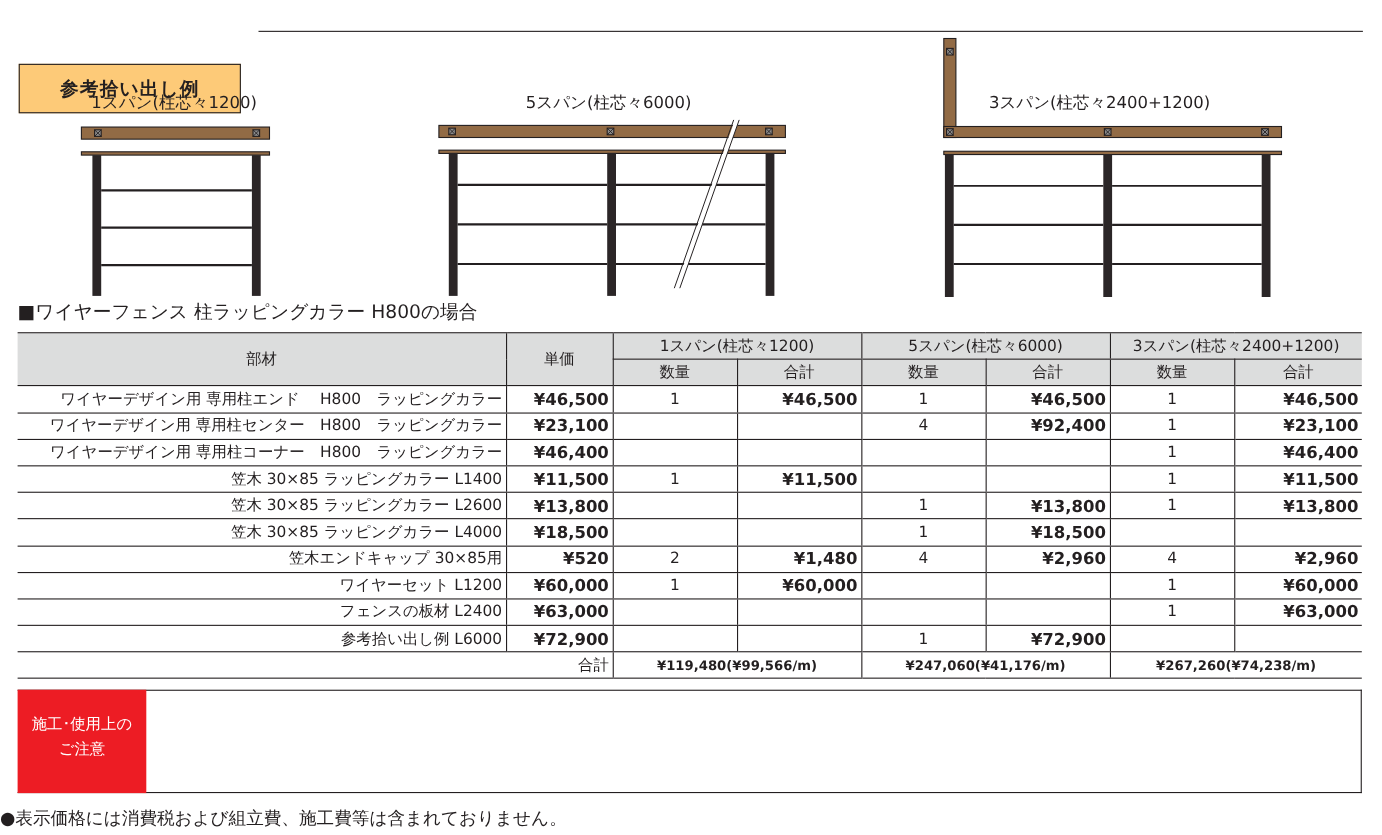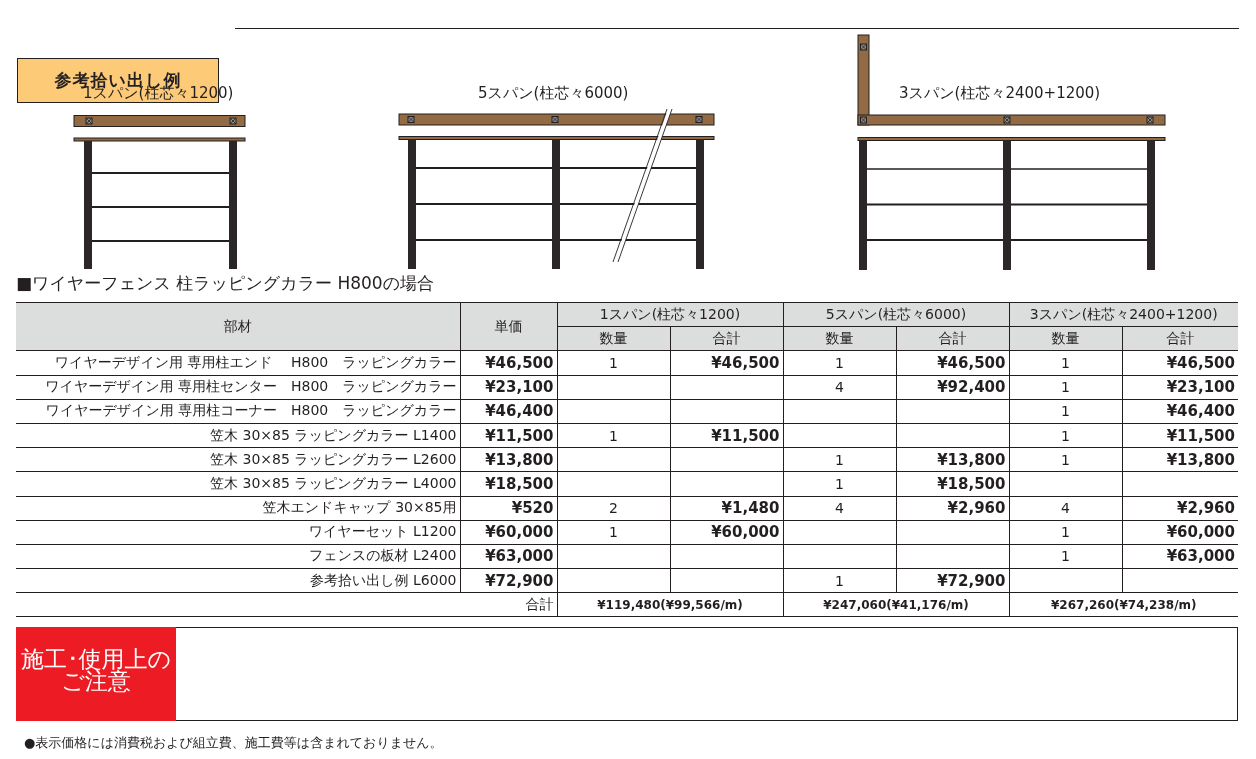--- a/index.html
+++ b/index.html
@@ -19,25 +19,25 @@
   table.price .vl { border-left: 1px solid #231f20; }
   table.price .top { border-top: 1.5px solid #231f20; }
   table.price .name { text-align: right; padding-left: 3px; }
   table.price .unit { text-align: right; font-weight: bold; font-size: 15px; }
   table.price .qty { text-align: center; }
   table.price .sum { text-align: right; font-weight: bold; font-size: 15px; }
   table.price .total { text-align: center; font-weight: bold; font-size: 12px; }
   table.price tr.last td { border-bottom: 1.5px solid #231f20; }
   .notice { position: absolute; left: 16px; top: 627px; width: 1222px; height: 94px;
             border-top: 1.5px solid #231f20; border-bottom: 1.5px solid #231f20; border-right: 1px solid #231f20; }
-  .notice-label { position: absolute; left: 0; top: -1.5px; width: 160px; height: 94px; background: #ed1c24;
-                  color: #fff; font-size: 23px; display: flex; flex-direction: column; align-items: center;
+  .notice-label { position: absolute; left: 0; top: -1.5px; width: 117px; height: 94px; background: #ed1c24;
+                  color: #fff; font-size: 14px; display: flex; flex-direction: column; align-items: center;
                   justify-content: center; line-height: 22px; padding-bottom: 8px; }
   .notice-text { position: absolute; left: 154px; top: 2px; width: 1060px; font-size: 13.2px; line-height: 22.5px; }
-  .footnote { position: absolute; left: 24px; top: 734px; font-size: 13px; white-space: nowrap; text-align: center; }
+  .footnote { position: absolute; left: 0; top: 734px; font-size: 16px; white-space: nowrap; text-align: center; }
 </style>
 </head>
 <body>
 
 <div class="title-box">参考拾い出し例</div>
 <div class="title-rule"></div>
 
 <div class="diag-label" style="left:83px; top:84px;">1スパン(柱芯々1200)</div>
 <div class="diag-label" style="left:478px; top:84px;">5スパン(柱芯々6000)</div>
 <div class="diag-label" style="left:899px; top:84px;">3スパン(柱芯々2400+1200)</div>

